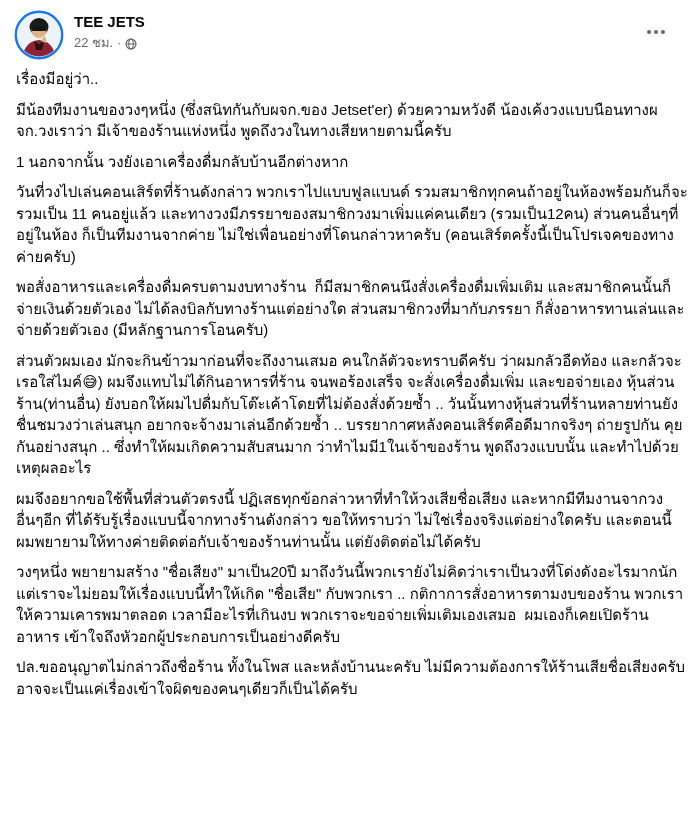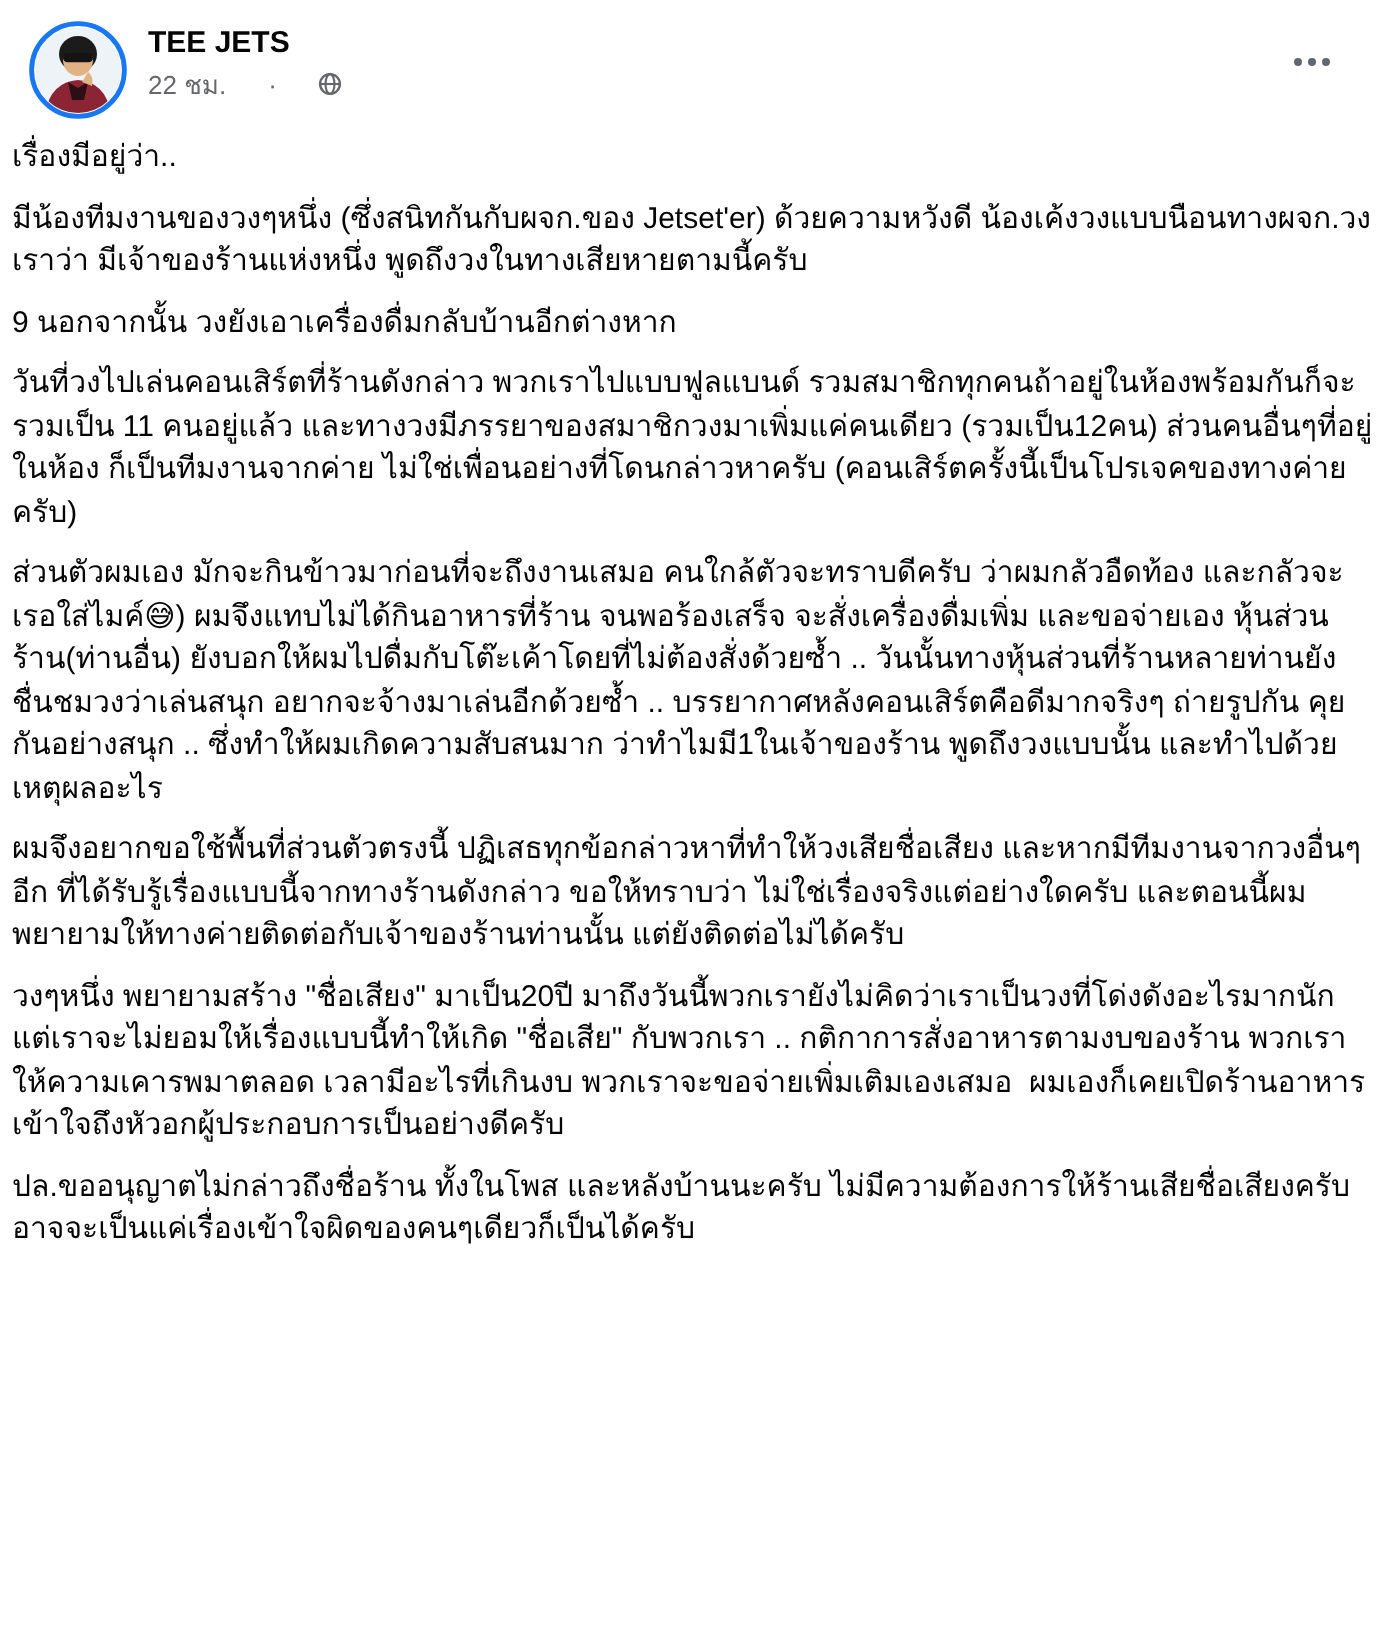--- a/index.html
+++ b/index.html
@@ -26,21 +26,22 @@
   .header-text { margin-left: 10px; flex: 1 1 auto; padding-top: 2px; }
   .author-name {
     font-size: 15px;
     font-weight: 700;
     color: #050505;
     line-height: 20px;
     cursor: pointer;
   }
   .meta-row {
     display: flex;
-    gap: 21px;
+    align-items: center;
+    gap: 4px;
     margin-top: 3px;
     font-size: 13px;
     color: #65676b;
     line-height: 16px;
   }
   .globe-icon { display: inline-flex; margin-top: 1px; }
   .more-btn {
     flex: 0 0 auto;
     padding: 8px 6px;
     margin-top: 4px;
@@ -48,21 +49,21 @@
     border-radius: 50%;
   }
 
   
   .post-body {
     padding: 2px 10px 14px 6px;
     font-size: 15px;
     line-height: 21.5px;
     color: #050505;
   }
-  .post-body p { margin: 0 0 9px 0; white-space: pre-wrap; }
+  .post-body p { margin: 0 0 9px 10px; white-space: pre-wrap; }
   .post-body p:last-child { margin-bottom: 0; }
 </style>
 </head>
 <body>
 
 <div class="post">
 
   <div class="post-header">
 
     <div class="avatar">
@@ -107,21 +108,22 @@
         <circle cx="10" cy="4" r="2" fill="#606770"></circle>
         <circle cx="17" cy="4" r="2" fill="#606770"></circle>
       </svg>
     </div>
 
   </div>
 
   <div class="post-body">
     <p>เรื่องมีอยู่ว่า..</p>
     <p>มีน้องทีมงานของวงๆหนึ่ง (ซึ่งสนิทกันกับผจก.ของ Jetset'er) ด้วยความหวังดี น้องเค้งวงแบบนือนทางผจก.วงเราว่า มีเจ้าของร้านแห่งหนึ่ง พูดถึงวงในทางเสียหายตามนี้ครับ</p>
-    <p>9 นอกจากนั้น วงยังเอาเครื่องดื่มกลับบ้านอีกต่างหาก</p>
+    <p>1 นอกจากนั้น วงยังเอาเครื่องดื่มกลับบ้านอีกต่างหาก</p>
     <p>วันที่วงไปเล่นคอนเสิร์ตที่ร้านดังกล่าว พวกเราไปแบบฟูลแบนด์ รวมสมาชิกทุกคนถ้าอยู่ในห้องพร้อมกันก็จะรวมเป็น 11 คนอยู่แล้ว และทางวงมีภรรยาของสมาชิกวงมาเพิ่มแค่คนเดียว (รวมเป็น12คน) ส่วนคนอื่นๆที่อยู่ในห้อง ก็เป็นทีมงานจากค่าย ไม่ใช่เพื่อนอย่างที่โดนกล่าวหาครับ (คอนเสิร์ตครั้งนี้เป็นโปรเจคของทางค่ายครับ)</p>
+    <p>พอสั่งอาหารและเครื่องดื่มครบตามงบทางร้าน  ก็มีสมาชิกคนนึงสั่งเครื่องดื่มเพิ่มเติม และสมาชิกคนนั้นก็จ่ายเงินด้วยตัวเอง ไม่ได้ลงบิลกับทางร้านแต่อย่างใด ส่วนสมาชิกวงที่มากับภรรยา ก็สั่งอาหารทานเล่นและจ่ายด้วยตัวเอง (มีหลักฐานการโอนครับ)</p>
     <p>ส่วนตัวผมเอง มักจะกินข้าวมาก่อนที่จะถึงงานเสมอ คนใกล้ตัวจะทราบดีครับ ว่าผมกลัวอืดท้อง และกลัวจะเรอใส่ไมค์😅) ผมจึงแทบไม่ได้กินอาหารที่ร้าน จนพอร้องเสร็จ จะสั่งเครื่องดื่มเพิ่ม และขอจ่ายเอง หุ้นส่วนร้าน(ท่านอื่น) ยังบอกให้ผมไปดื่มกับโต๊ะเค้าโดยที่ไม่ต้องสั่งด้วยซ้ำ .. วันนั้นทางหุ้นส่วนที่ร้านหลายท่านยังชื่นชมวงว่าเล่นสนุก อยากจะจ้างมาเล่นอีกด้วยซ้ำ .. บรรยากาศหลังคอนเสิร์ตคือดีมากจริงๆ ถ่ายรูปกัน คุยกันอย่างสนุก .. ซึ่งทำให้ผมเกิดความสับสนมาก ว่าทำไมมี1ในเจ้าของร้าน พูดถึงวงแบบนั้น และทำไปด้วยเหตุผลอะไร</p>
     <p>ผมจึงอยากขอใช้พื้นที่ส่วนตัวตรงนี้ ปฏิเสธทุกข้อกล่าวหาที่ทำให้วงเสียชื่อเสียง และหากมีทีมงานจากวงอื่นๆอีก ที่ได้รับรู้เรื่องแบบนี้จากทางร้านดังกล่าว ขอให้ทราบว่า ไม่ใช่เรื่องจริงแต่อย่างใดครับ และตอนนี้ผมพยายามให้ทางค่ายติดต่อกับเจ้าของร้านท่านนั้น แต่ยังติดต่อไม่ได้ครับ</p>
     <p>วงๆหนึ่ง พยายามสร้าง "ชื่อเสียง" มาเป็น20ปี มาถึงวันนี้พวกเรายังไม่คิดว่าเราเป็นวงที่โด่งดังอะไรมากนัก แต่เราจะไม่ยอมให้เรื่องแบบนี้ทำให้เกิด "ชื่อเสีย" กับพวกเรา .. กติกาการสั่งอาหารตามงบของร้าน พวกเราให้ความเคารพมาตลอด เวลามีอะไรที่เกินงบ พวกเราจะขอจ่ายเพิ่มเติมเองเสมอ  ผมเองก็เคยเปิดร้านอาหาร เข้าใจถึงหัวอกผู้ประกอบการเป็นอย่างดีครับ</p>
     <p>ปล.ขออนุญาตไม่กล่าวถึงชื่อร้าน ทั้งในโพส และหลังบ้านนะครับ ไม่มีความต้องการให้ร้านเสียชื่อเสียงครับ อาจจะเป็นแค่เรื่องเข้าใจผิดของคนๆเดียวก็เป็นได้ครับ</p>
   </div>
 
 </div>
 
 </body></html>

